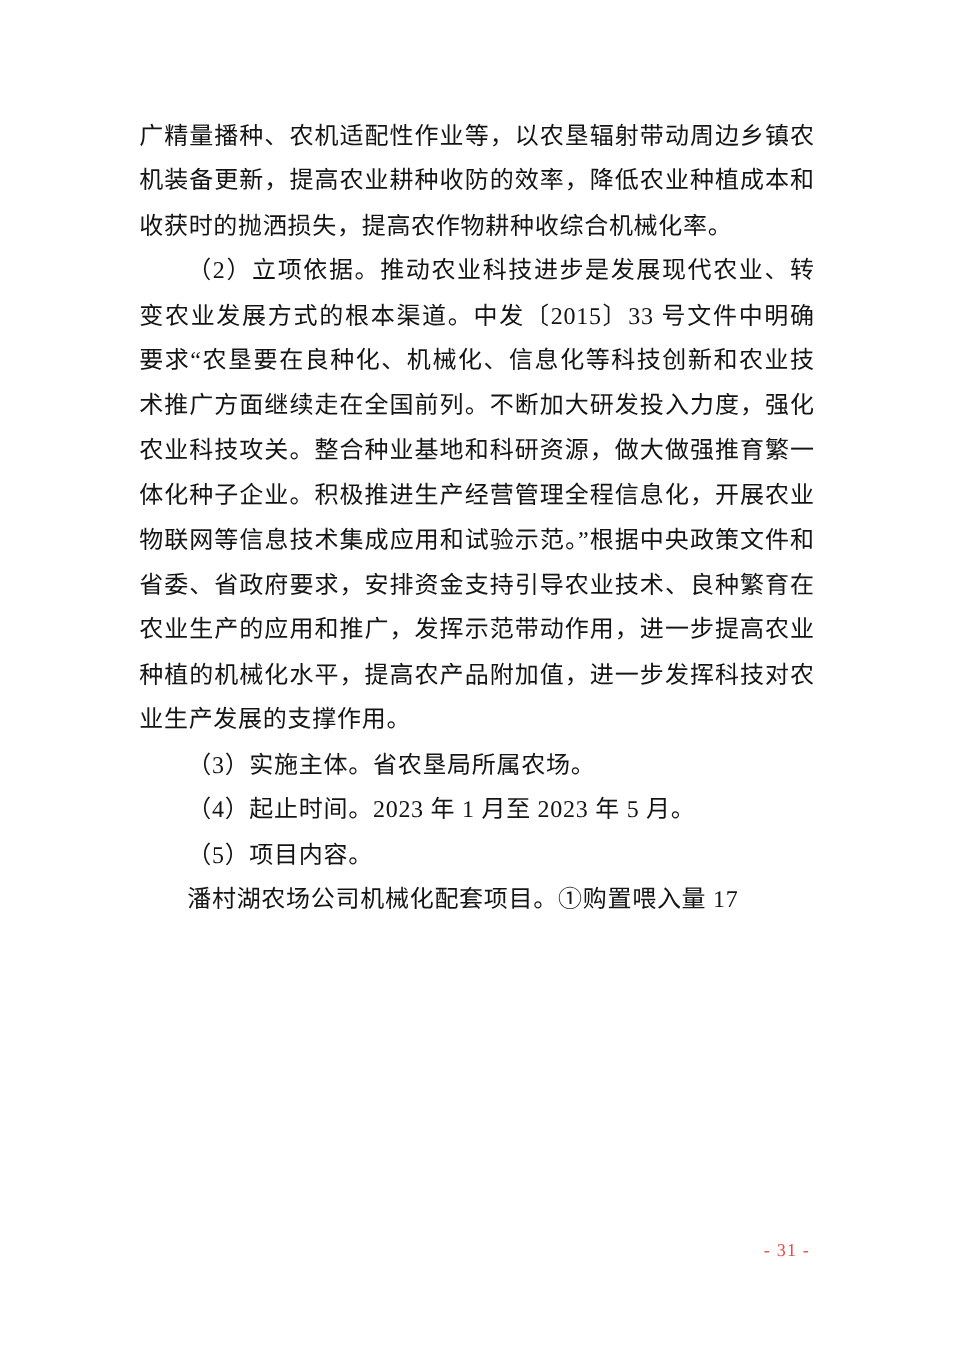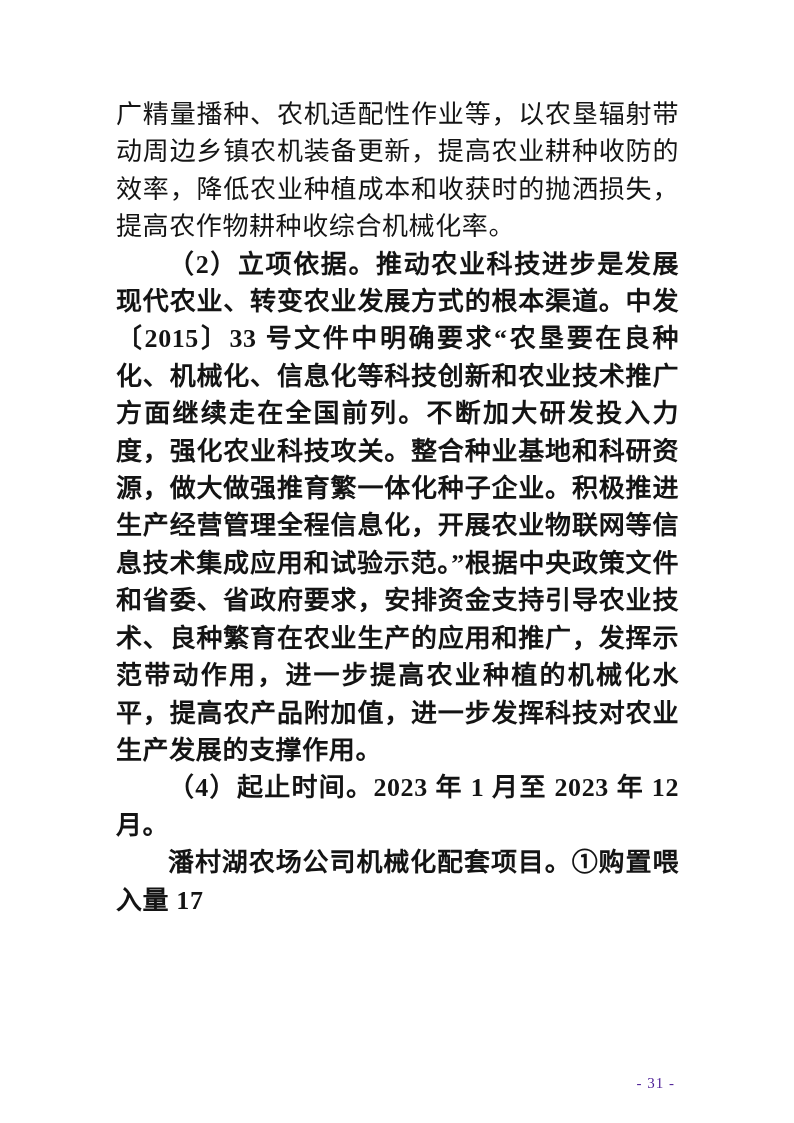--- a/index.html
+++ b/index.html
@@ -22,45 +22,46 @@
   }
   .text-block {
     position: absolute;
     left: 116px;
     top: 96px;
     width: 563px;
   }
   .para {
     margin: 0;
     padding: 0;
-    font-size: 26px;
+    font-size: 20px;
     line-height: 37.4px;
     letter-spacing: 0.6px;
     text-align: justify;
     text-justify: inter-character;
     word-break: break-all;
   }
   .para.indent {
     text-indent: 2em;
-    font-weight: bold;
   }
   .page-number {
     position: absolute;
-    top: 1074px;
+    top: 1034px;
     right: 119px;
     font-size: 15px;
     line-height: 18px;
     letter-spacing: 1px;
-    color: #4c1d95;
+    color: #ef4444;
   }
 </style>
 </head>
 <body>
 
 <div class="doc-page">
   <div class="text-block">
       <p class="para">广精量播种、农机适配性作业等，以农垦辐射带动周边乡镇农机装备更新，提高农业耕种收防的效率，降低农业种植成本和收获时的抛洒损失，提高农作物耕种收综合机械化率。</p>
       <p class="para indent">（2）立项依据。推动农业科技进步是发展现代农业、转变农业发展方式的根本渠道。中发〔2015〕33 号文件中明确要求“农垦要在良种化、机械化、信息化等科技创新和农业技术推广方面继续走在全国前列。不断加大研发投入力度，强化农业科技攻关。整合种业基地和科研资源，做大做强推育繁一体化种子企业。积极推进生产经营管理全程信息化，开展农业物联网等信息技术集成应用和试验示范。”根据中央政策文件和省委、省政府要求，安排资金支持引导农业技术、良种繁育在农业生产的应用和推广，发挥示范带动作用，进一步提高农业种植的机械化水平，提高农产品附加值，进一步发挥科技对农业生产发展的支撑作用。</p>
-      <p class="para indent">（4）起止时间。2023 年 1 月至 2023 年 12 月。</p>
+      <p class="para indent">（3）实施主体。省农垦局所属农场。</p>
+      <p class="para indent">（4）起止时间。2023 年 1 月至 2023 年 5 月。</p>
+      <p class="para indent">（5）项目内容。</p>
       <p class="para indent">潘村湖农场公司机械化配套项目。①购置喂入量 17</p>
     </div>
   <div class="page-number">- 31 -</div>
 </div>
 
 </body></html>

